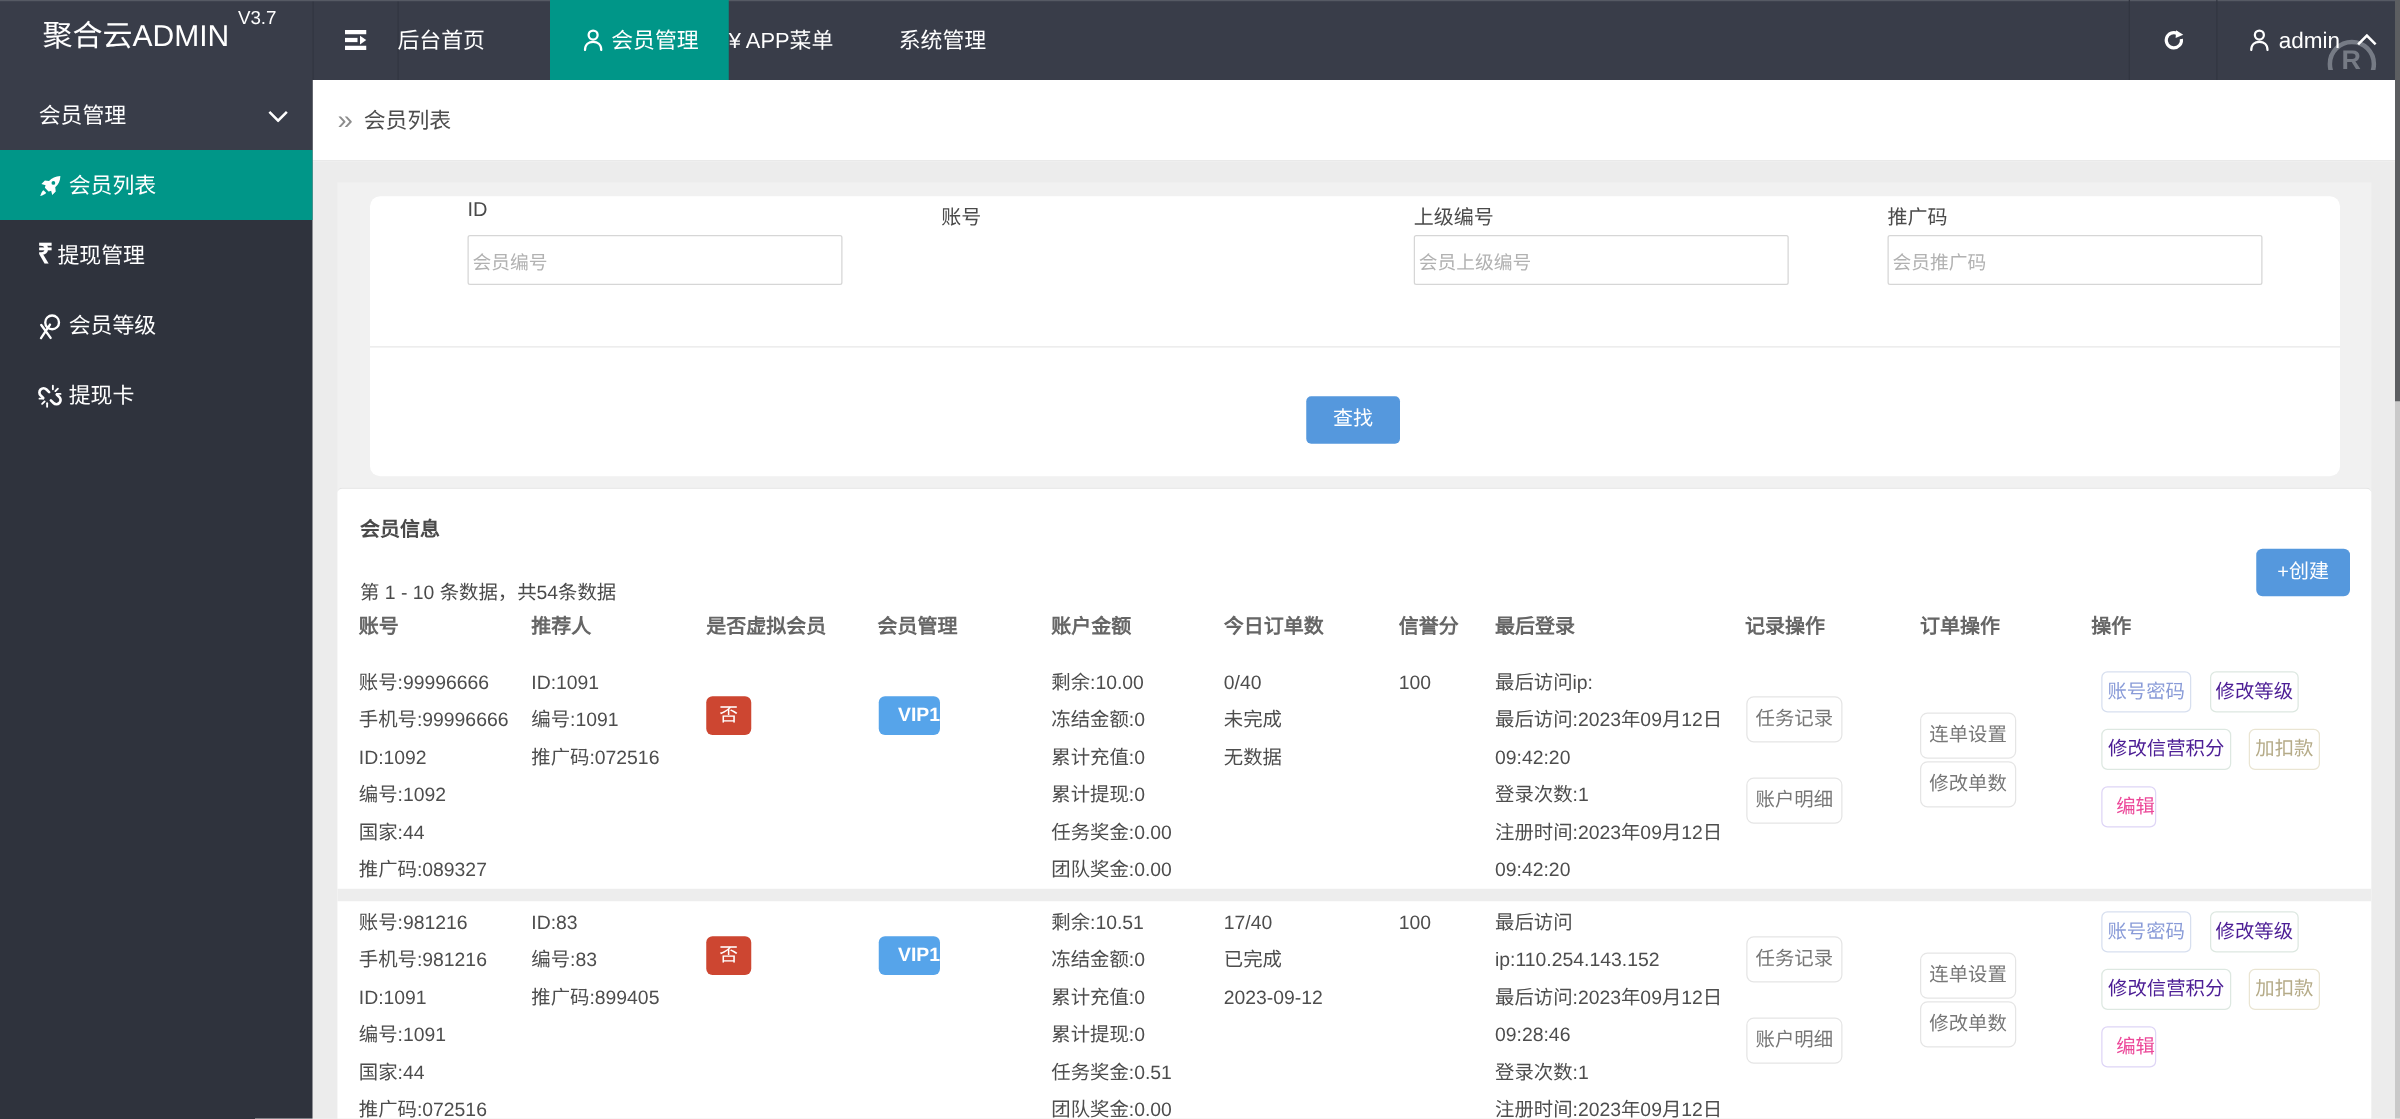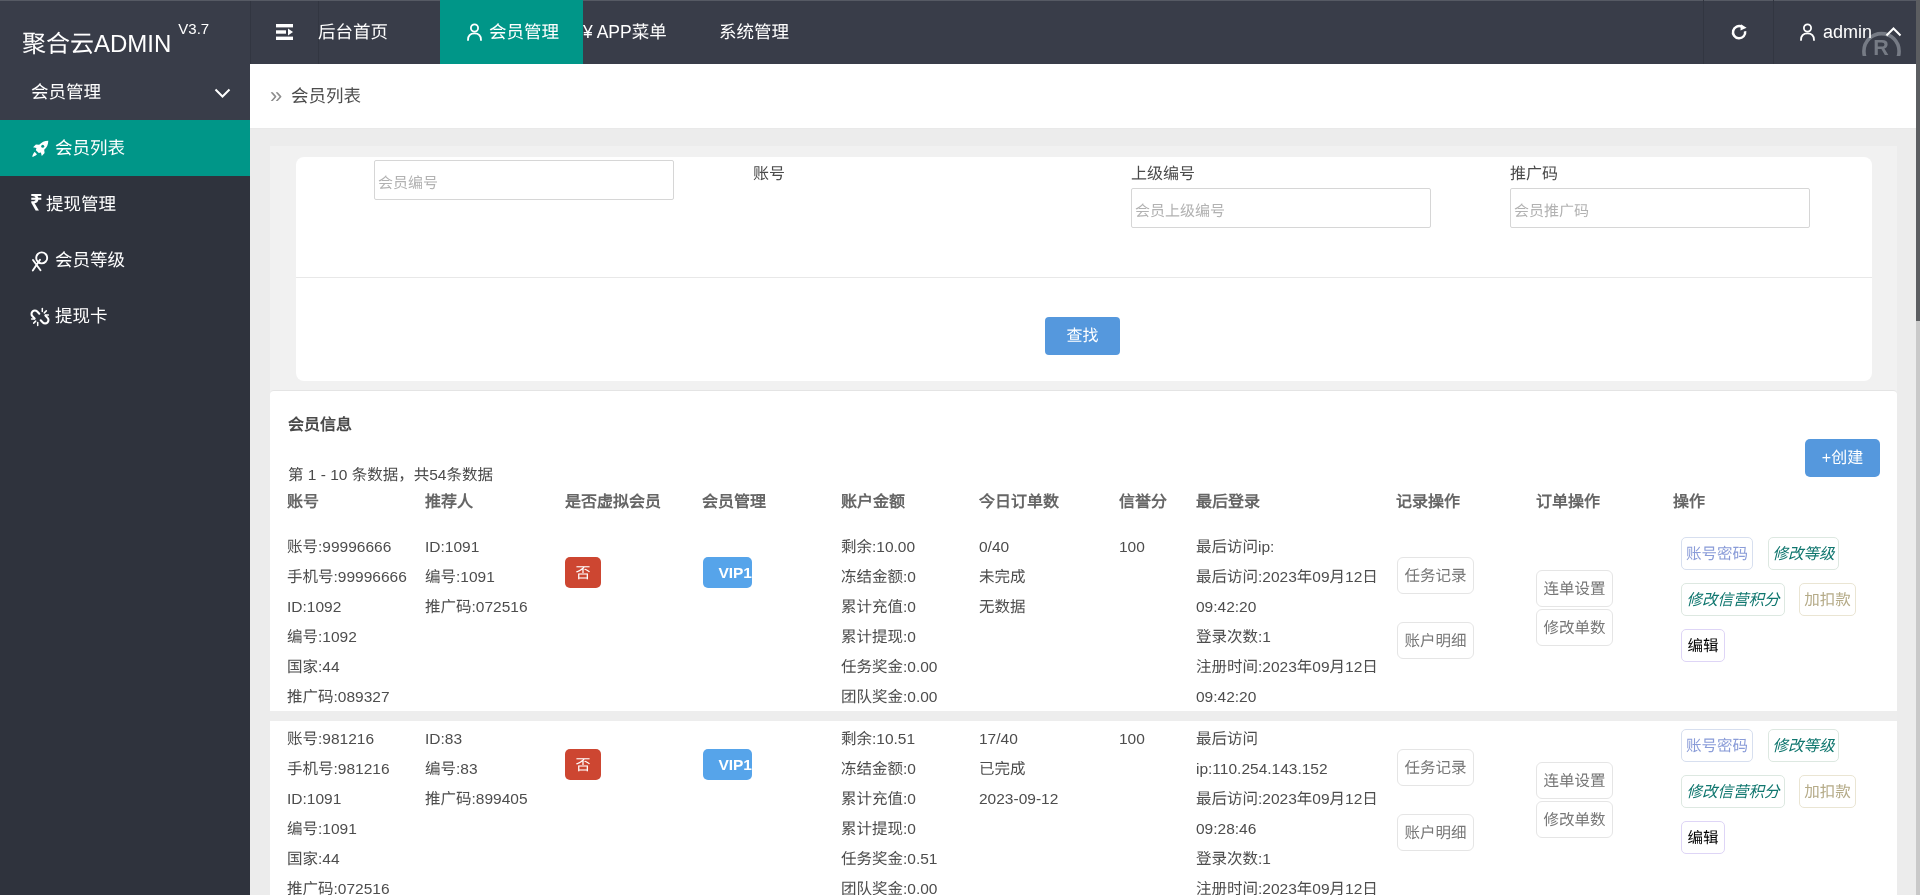--- a/index.html
+++ b/index.html
@@ -2,21 +2,21 @@
 <html lang="zh-CN"><head>
 <meta charset="utf-8">
 <title>会员列表</title>
 <style>
 * { margin:0; padding:0; box-sizing:border-box; }
 html,body { width:1920px; height:895px; overflow:hidden; }
 body { font-family:"Liberation Sans", sans-serif; background:#ececec; position:relative; }
 
 
 #header { position:absolute; left:0; top:0; width:1920px; height:64px; background:#393d49; z-index:5; }
-#logo { position:absolute; left:0; top:0; width:250px; height:64px; color:#fff; line-height:76px; padding-left:22px; font-size:24px; font-weight:400; white-space:nowrap; }
+#logo { position:absolute; left:0; top:0; width:250px; height:64px; color:#fff; line-height:48px; padding-left:34px; font-size:24px; font-weight:400; white-space:nowrap; }
 #logo sup { font-size:15px; font-weight:400; position:relative; top:-9px; margin-left:7px; }
 .navsep { position:absolute; top:0; width:1px; height:64px; background:#323641; }
 #hamburger { position:absolute; left:276px; top:23px; }
 .navitem { position:absolute; top:0; height:64px; line-height:64px; color:#fff; font-size:17.5px; text-align:left; }
 #nav-active { position:absolute; left:440px; top:0; width:143px; height:64px; background:#009688; }
 #nav-active svg { position:absolute; left:26px; top:23px; }
 #nav-active span { position:absolute; left:49px; top:0; line-height:64px; color:#fff; font-size:17.5px; white-space:nowrap; }
 #refresh { position:absolute; left:1730px; top:23px; }
 #admin-area { position:absolute; left:1799px; top:0; height:64px; color:#fff; z-index:2; }
 #watermark { position:absolute; left:1853px; top:8px; width:52px; height:48px; overflow:hidden; z-index:1; }
@@ -54,23 +54,23 @@
 #tcard .count { position:absolute; left:18px; top:74px; font-size:15.5px; color:#4a4a4a; line-height:19px; }
 #btn-create { left:1535px; top:48px; width:75px; height:38px; line-height:38px; border-radius:5px; }
 .th { position:absolute; top:102px; font-size:16px; font-weight:bold; color:#666; white-space:nowrap; line-height:18px; }
 .cell { position:absolute; font-size:15.5px; color:#4d4d4d; line-height:30px; white-space:nowrap; }
 #rowgap { position:absolute; left:0; top:320px; width:1627px; height:10px; background:#ededed; }
 .badge { position:absolute; width:36px; height:31px; line-height:31px; border-radius:5px; color:#fff; font-size:15px; text-align:center; background:#cd4631; }
 .vip { position:absolute; width:49px; height:31px; line-height:31px; border-radius:5px; color:#fff; font-size:15.5px; font-weight:bold; text-align:right; background:#56a4ea; }
 .wbtn { position:absolute; width:77px; height:37px; line-height:35px; background:#fff; border:1px solid #e5e5e5; border-radius:6px; font-size:15.5px; color:#777; text-align:center; }
 .obtn { position:absolute; height:33px; line-height:31px; background:#fff; border:1px solid #e2e2e2; border-radius:5px; font-size:15.5px; text-align:center; }
 .c-blue { color:#8a9cd8; border-color:#d7dfef; }
-.c-green { color:#0f766e; border-color:#dde8e1;font-style:italic; }
+.c-green { color:#4c1d95; border-color:#dde8e1; }
 .c-tan { color:#b5ab88; border-color:#eae5d3; }
-.c-purp { color:#000000; border-color:#ded5f6; }
+.c-purp { color:#ec4899; border-color:#ded5f6;text-align:right; }
 
 
 #sbar-track { position:absolute; left:1916px; top:0px; width:4px; height:895px; background:#c9c9c9; z-index:10; }
 #sbar-thumb { position:absolute; left:1916px; top:0px; width:4px; height:321px; background:#5c5e61; z-index:11; }
 </style>
 </head>
 <body>
 
 <div id="header">
   <div id="logo">聚合云ADMIN<sup>V3.7</sup></div>
@@ -161,21 +161,21 @@
 </div>
 
 <div id="crumb">
   <span class="bc-ico" style="left:20px;">»</span>
   <span class="bc-txt" style="left:41px;">会员列表</span>
 </div>
 
 <div id="panel"></div>
 
 <div id="scard">
-  <div class="fld" style="left:78px;"><input placeholder="会员编号" style=""></div>
+  <div class="fld" style="left:78px;"><div class="lab">ID</div><input placeholder="会员编号" style=""></div>
   <div class="fld" style="left:457px;"><div class="lab">账号</div></div>
   <div class="fld" style="left:835px;"><div class="lab">上级编号</div><input placeholder="会员上级编号" style=""></div>
   <div class="fld" style="left:1214px;"><div class="lab">推广码</div><input placeholder="会员推广码" style=""></div>
   <div id="sdivider"></div>
   <div class="btn-blue" id="btn-search">查找</div>
 </div>
 
 <div id="tcard">
   <div class="title">会员信息</div>
   <div class="count">第 1 - 10 条数据，共54条数据</div>

